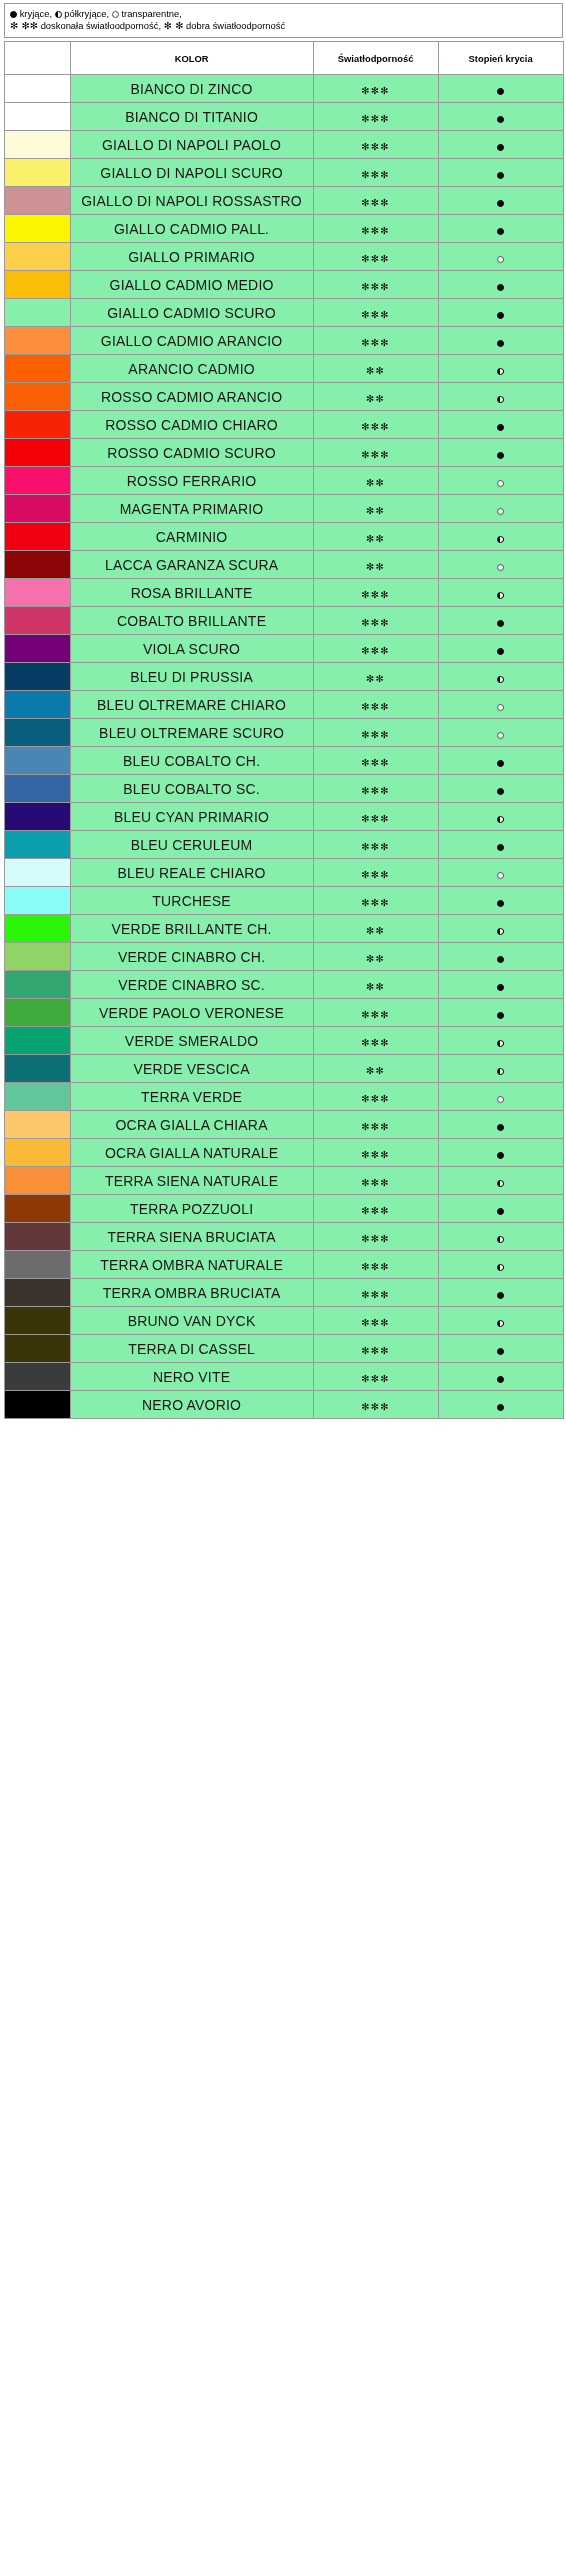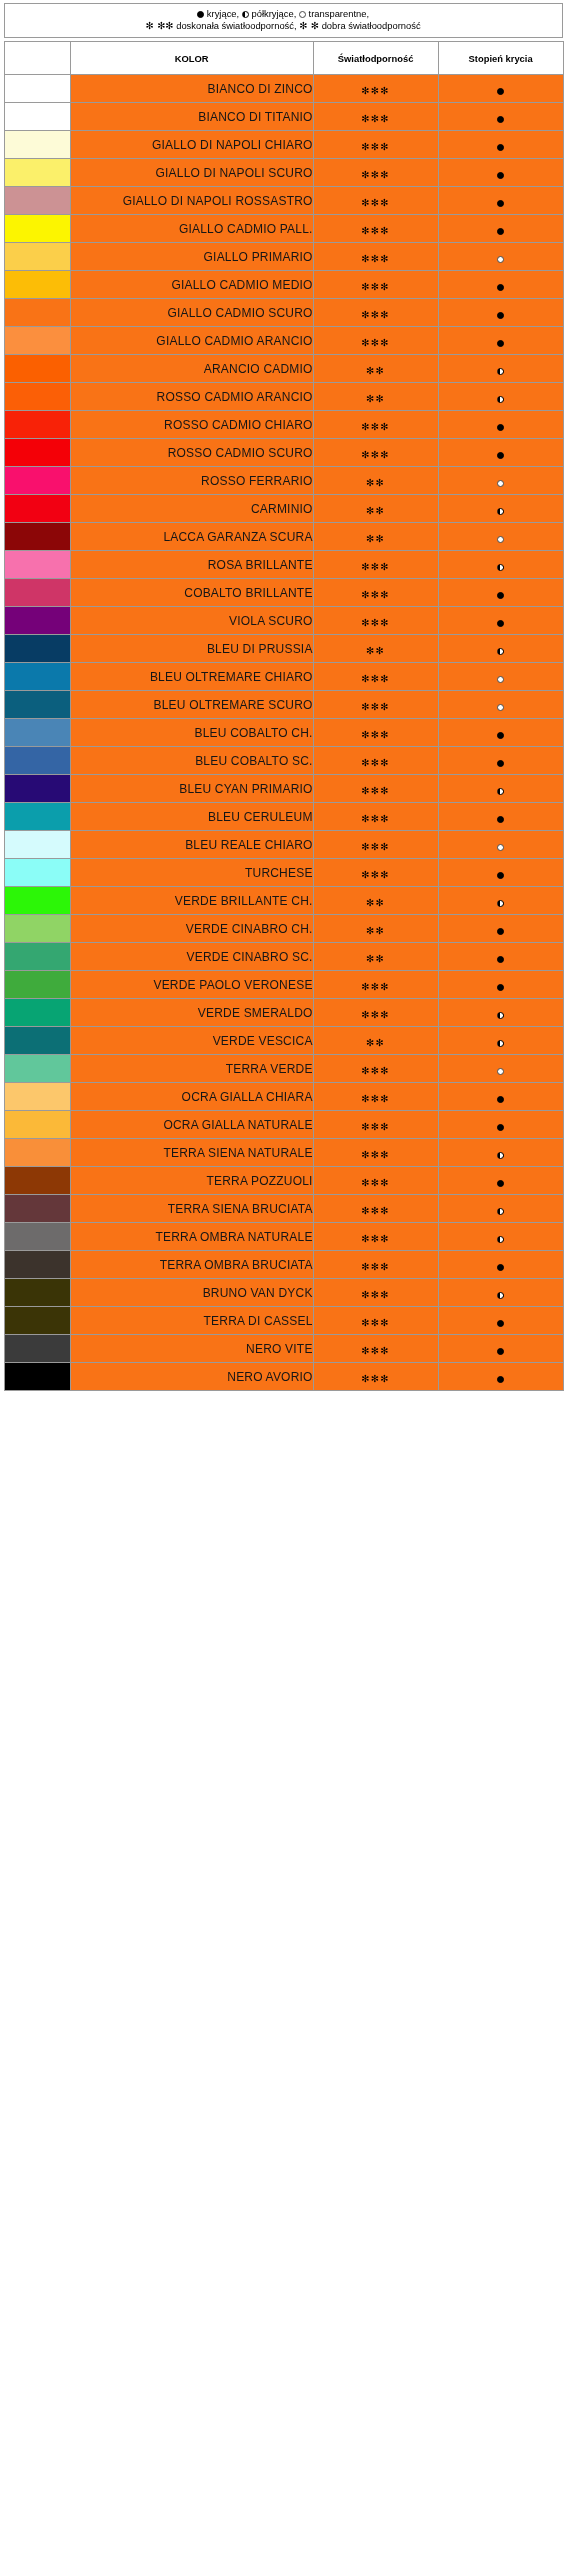--- a/index.html
+++ b/index.html
@@ -27,21 +27,21 @@
     box-sizing: border-box;
     width: 559px;
     padding: 4.5px 5.4px 5.4px 5.4px;
     text-align: right;
     background: #ffffff;
   }
   .legend-line {
     font-size: 9.4px;
     line-height: 11.6px;
     white-space: nowrap;
-    text-align: center;
+    text-align: left;
   }
   .legend-line-1 { letter-spacing: 0px; }
   .legend-line-2 { letter-spacing: 0px; }
   .sym-star {
     font-family: "DejaVu Sans", sans-serif;
     font-weight: bold;
     font-size: 9.8px;
   }
 
   
@@ -65,21 +65,21 @@
     background: #ffffff;
     border: 0.9px solid #4a4a4a;
   }
 
   
   table.chart {
     border-collapse: collapse;
     width: 559px;
     table-layout: fixed;
     margin-top: 3.6px;
-    background: #f97316;
+    background: #86efac;
   }
   table.chart col.c-swatch { width: 66px; }
   table.chart col.c-name   { width: 243px; }
   table.chart col.c-light  { width: 125px; }
   table.chart col.c-opac   { width: 125px; }
 
   table.chart th,
   table.chart td {
     border: 0.9px solid #9a9a9a;
     padding: 0;
@@ -101,22 +101,22 @@
     padding: 0;
     height: 27px;
   }
   .swatch {
     display: block;
     width: 100%;
     height: 27px;
   }
 
   td.name-cell {
-    text-align: right;
-    font-size: 12px;
+    text-align: center;
+    font-size: 14px;
     letter-spacing: 0.2px;
     color: #161616;
   }
   td.light-cell,
   td.opac-cell {
     text-align: center;
   }
   .stars {
     font-family: "DejaVu Sans", sans-serif;
     font-size: 9.8px;
@@ -163,21 +163,21 @@
             <span class="swatch" style="background: rgb(255, 255, 255);"></span>
           </td>
           <td class="name-cell">BIANCO DI TITANIO</td>
           <td class="light-cell"><span class="stars">✻✻✻</span></td>
           <td class="opac-cell"><span class="dot dot-full"></span></td>
         </tr>
         <tr>
           <td class="swatch-cell">
             <span class="swatch" style="background: rgb(253, 251, 215);"></span>
           </td>
-          <td class="name-cell">GIALLO DI NAPOLI CHIARO</td>
+          <td class="name-cell">GIALLO DI NAPOLI PAOLO</td>
           <td class="light-cell"><span class="stars">✻✻✻</span></td>
           <td class="opac-cell"><span class="dot dot-full"></span></td>
         </tr>
         <tr>
           <td class="swatch-cell">
             <span class="swatch" style="background: rgb(251, 240, 106);"></span>
           </td>
           <td class="name-cell">GIALLO DI NAPOLI SCURO</td>
           <td class="light-cell"><span class="stars">✻✻✻</span></td>
           <td class="opac-cell"><span class="dot dot-full"></span></td>
@@ -260,20 +260,28 @@
           </td>
           <td class="name-cell">ROSSO CADMIO SCURO</td>
           <td class="light-cell"><span class="stars">✻✻✻</span></td>
           <td class="opac-cell"><span class="dot dot-full"></span></td>
         </tr>
         <tr>
           <td class="swatch-cell">
             <span class="swatch" style="background: rgb(249, 16, 109);"></span>
           </td>
           <td class="name-cell">ROSSO FERRARIO</td>
+          <td class="light-cell"><span class="stars">✻✻</span></td>
+          <td class="opac-cell"><span class="dot dot-open"></span></td>
+        </tr>
+        <tr>
+          <td class="swatch-cell">
+            <span class="swatch" style="background: rgb(216, 10, 98);"></span>
+          </td>
+          <td class="name-cell">MAGENTA PRIMARIO</td>
           <td class="light-cell"><span class="stars">✻✻</span></td>
           <td class="opac-cell"><span class="dot dot-open"></span></td>
         </tr>
         <tr>
           <td class="swatch-cell">
             <span class="swatch" style="background: rgb(242, 0, 18);"></span>
           </td>
           <td class="name-cell">CARMINIO</td>
           <td class="light-cell"><span class="stars">✻✻</span></td>
           <td class="opac-cell"><span class="dot dot-half"></span></td>

